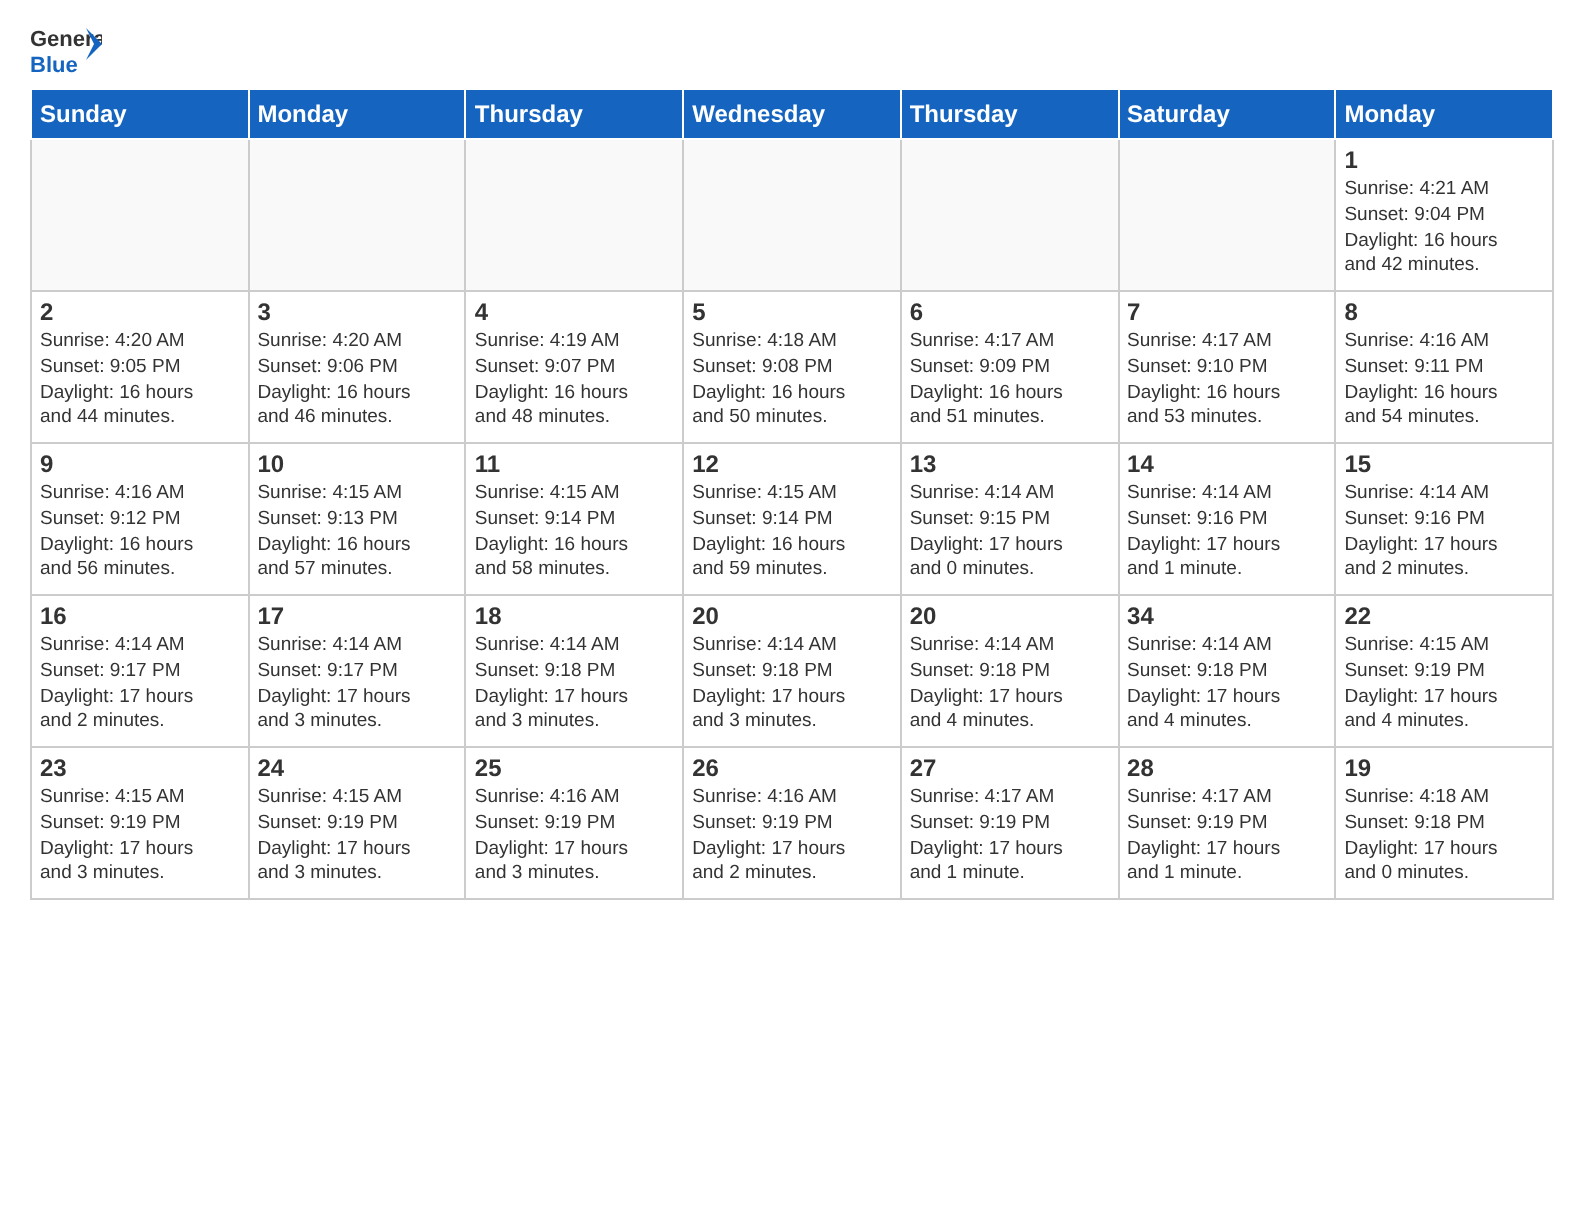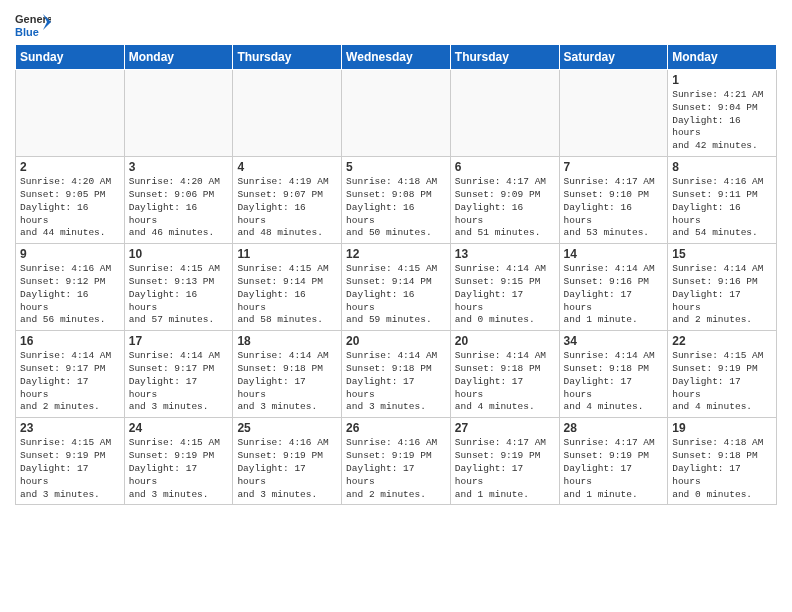--- a/index.html
+++ b/index.html
@@ -70,21 +70,20 @@
       font-size: 12px;
       font-weight: bold;
       color: #333;
       display: block;
       margin-bottom: 2px;
     }
     .day-info {
       font-size: 9.5px;
       line-height: 1.35;
       color: #333;
-      font-family: Liberation Mono, monospace;
     }
     .last-row td {
       height: 70px;
     }
   </style>
 </head>
 <body>
 
 <div class="header-area">
   <div class="logo">

